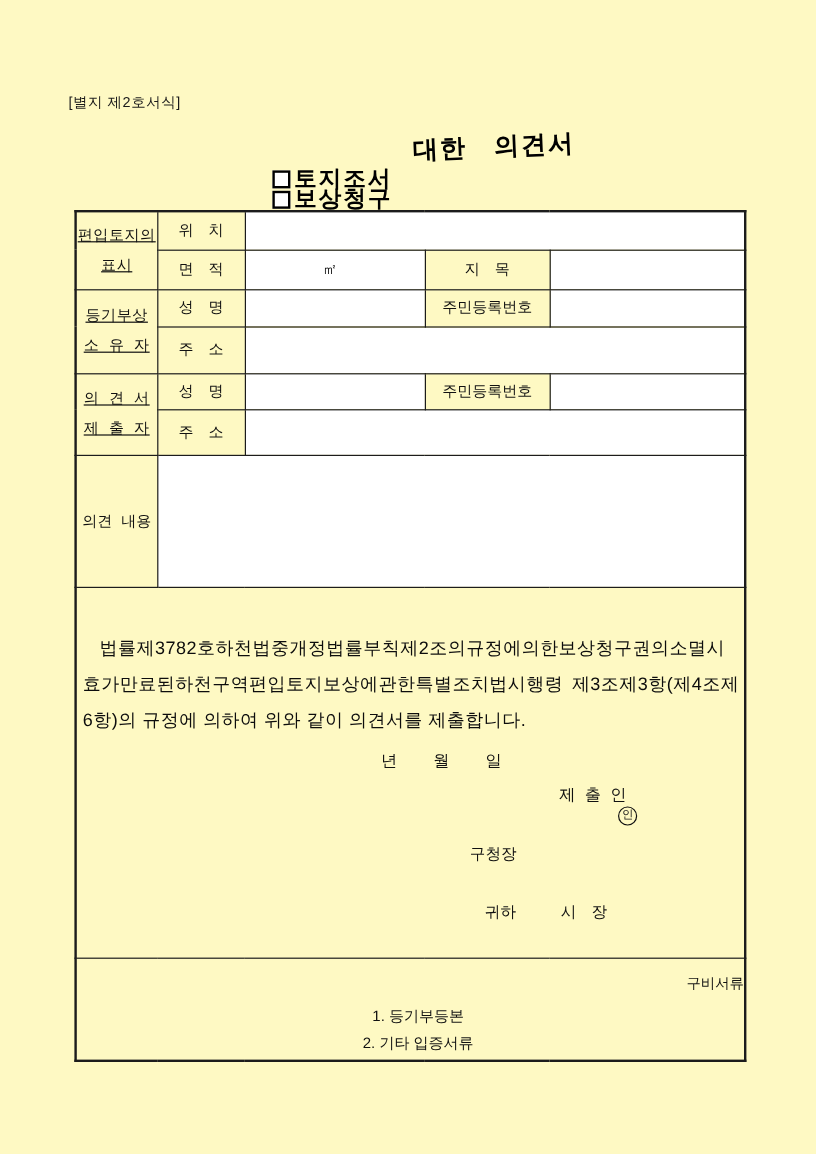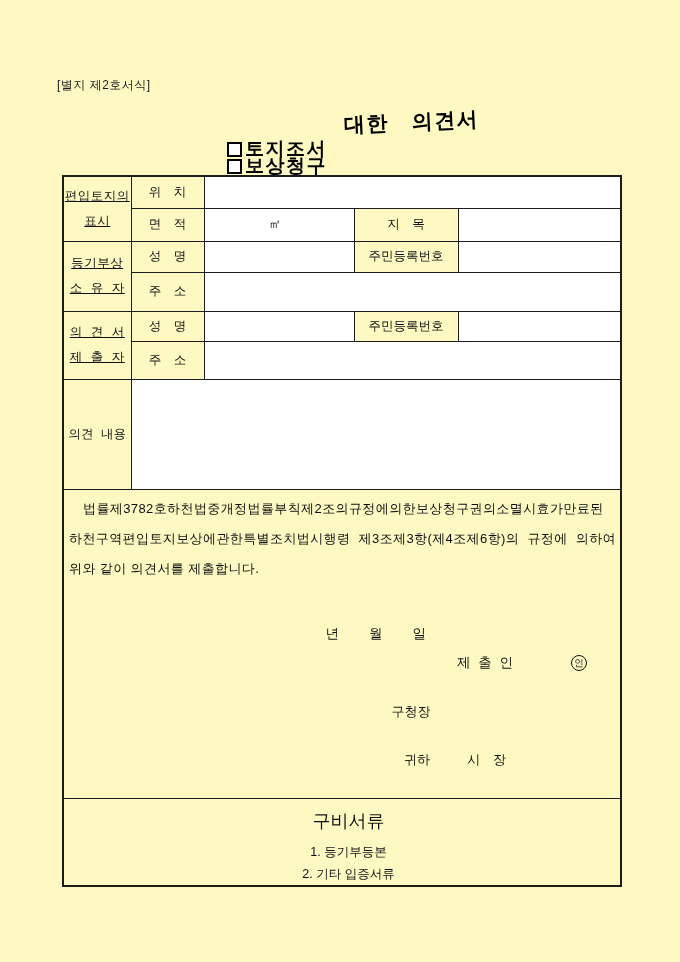--- a/index.html
+++ b/index.html
@@ -51,40 +51,40 @@
   }
   td.sec { line-height: 25px; letter-spacing: 0.5px; text-decoration: underline; }
   td.sec .pre, td.lbl { white-space: pre; }
   td.input-cell { background: #fff; }
   td.unit-cell { text-align: right; padding-right: 8px; }
   .sp1 { word-spacing: 4px; white-space: pre; }
 
   
   td.decl { position: relative; text-align: left; }
   .decl-par {
-    position: absolute; top: 4px; left: 5px; width: 547px;
-    font-size: 13px; line-height: 30px; letter-spacing: 0.4px;
+    position: absolute; top: 36px; left: 5px; width: 547px;
+    font-size: 15px; line-height: 30px; letter-spacing: 0.4px;
     text-indent: 14px; text-align: justify; color: #0d0d0d;
   }
-  .decl-date { position: absolute; top: 120px; left: 224px; font-size: 13.5px; }
+  .decl-date { position: absolute; top: 120px; left: 216px; font-size: 13.5px; }
   .decl-date .dsep { margin-left: 30px; }
-  .decl-submit { position: absolute; top: 164px; left: 393px; font-size: 13.5px; display: flex; align-items: center; }
+  .decl-submit { position: absolute; top: 164px; left: 393px; font-size: 13.5px; display: flex; align-items: center; flex-direction: column; }
   .seal {
     display: inline-flex; align-items: center; justify-content: center;
     width: 16px; height: 16px; margin-left: 58px;
     border: 1.2px solid #111; border-radius: 50%;
     font-size: 9.5px; line-height: 1; color: #111;
   }
   .decl-addr { position: absolute; top: 210px; left: 252px; font-size: 13px; line-height: 24px; }
   .decl-addr .line { white-space: pre; word-spacing: 9px; }
   .honorific { position: absolute; left: 88px; top: 24px; word-spacing: 0; }
 
   
   td.attach { text-align: left; vertical-align: top; padding: 10px 0 0 13px; }
-  .attach-head { font-size: 18px; margin-bottom: 8px; }
+  .attach-head { font-size: 12px; margin-bottom: 8px; text-align: right; }
   .attach-item { font-size: 12.5px; line-height: 22px; }
 </style>
 </head>
 <body>
 
 <div class="page">
 
   <div class="form-note">[별지 제2호서식]</div>
 
   <div class="title-line l1">

